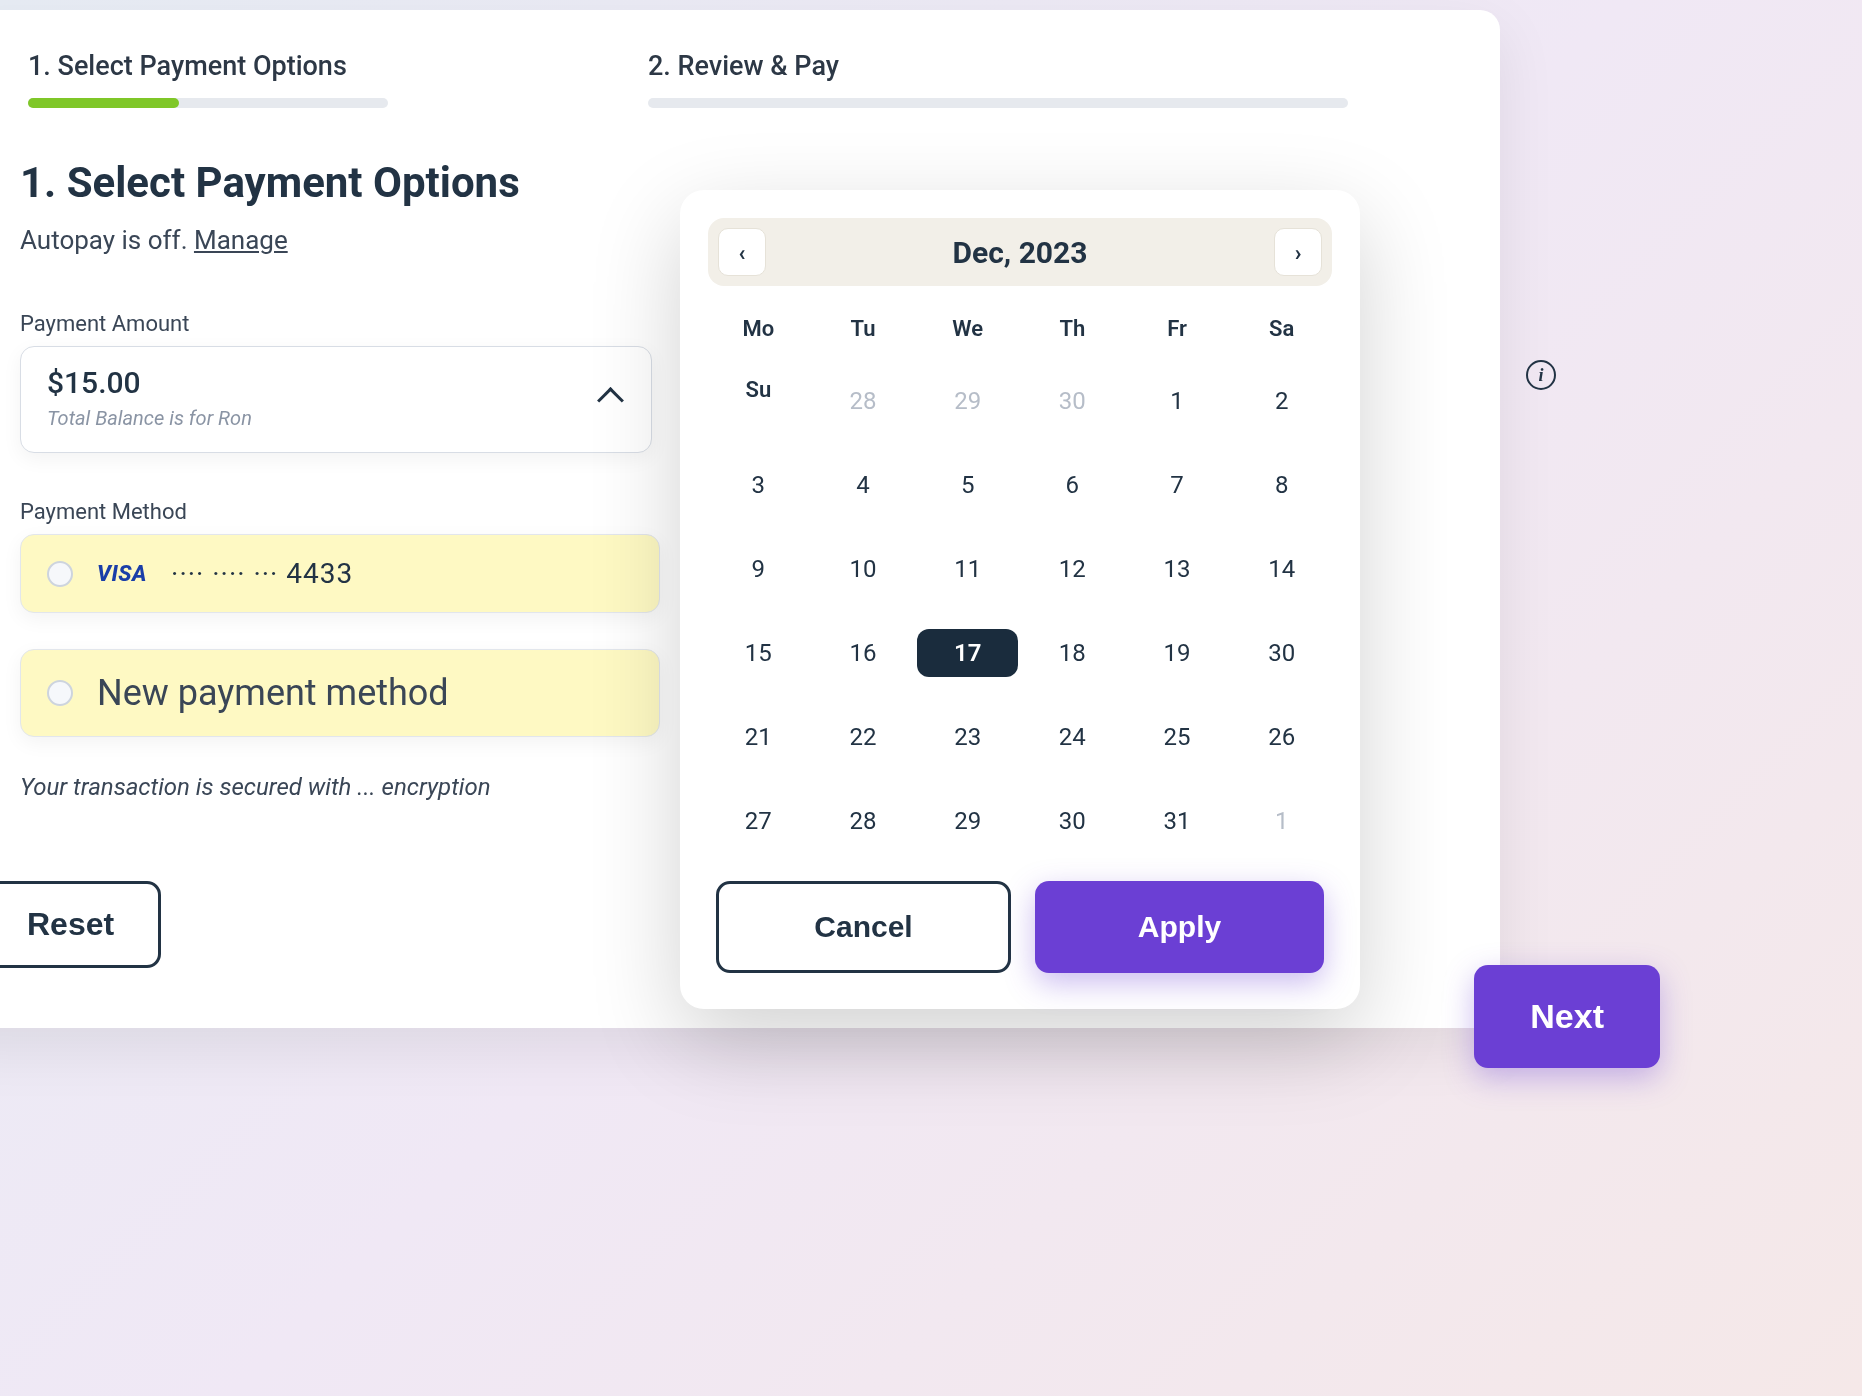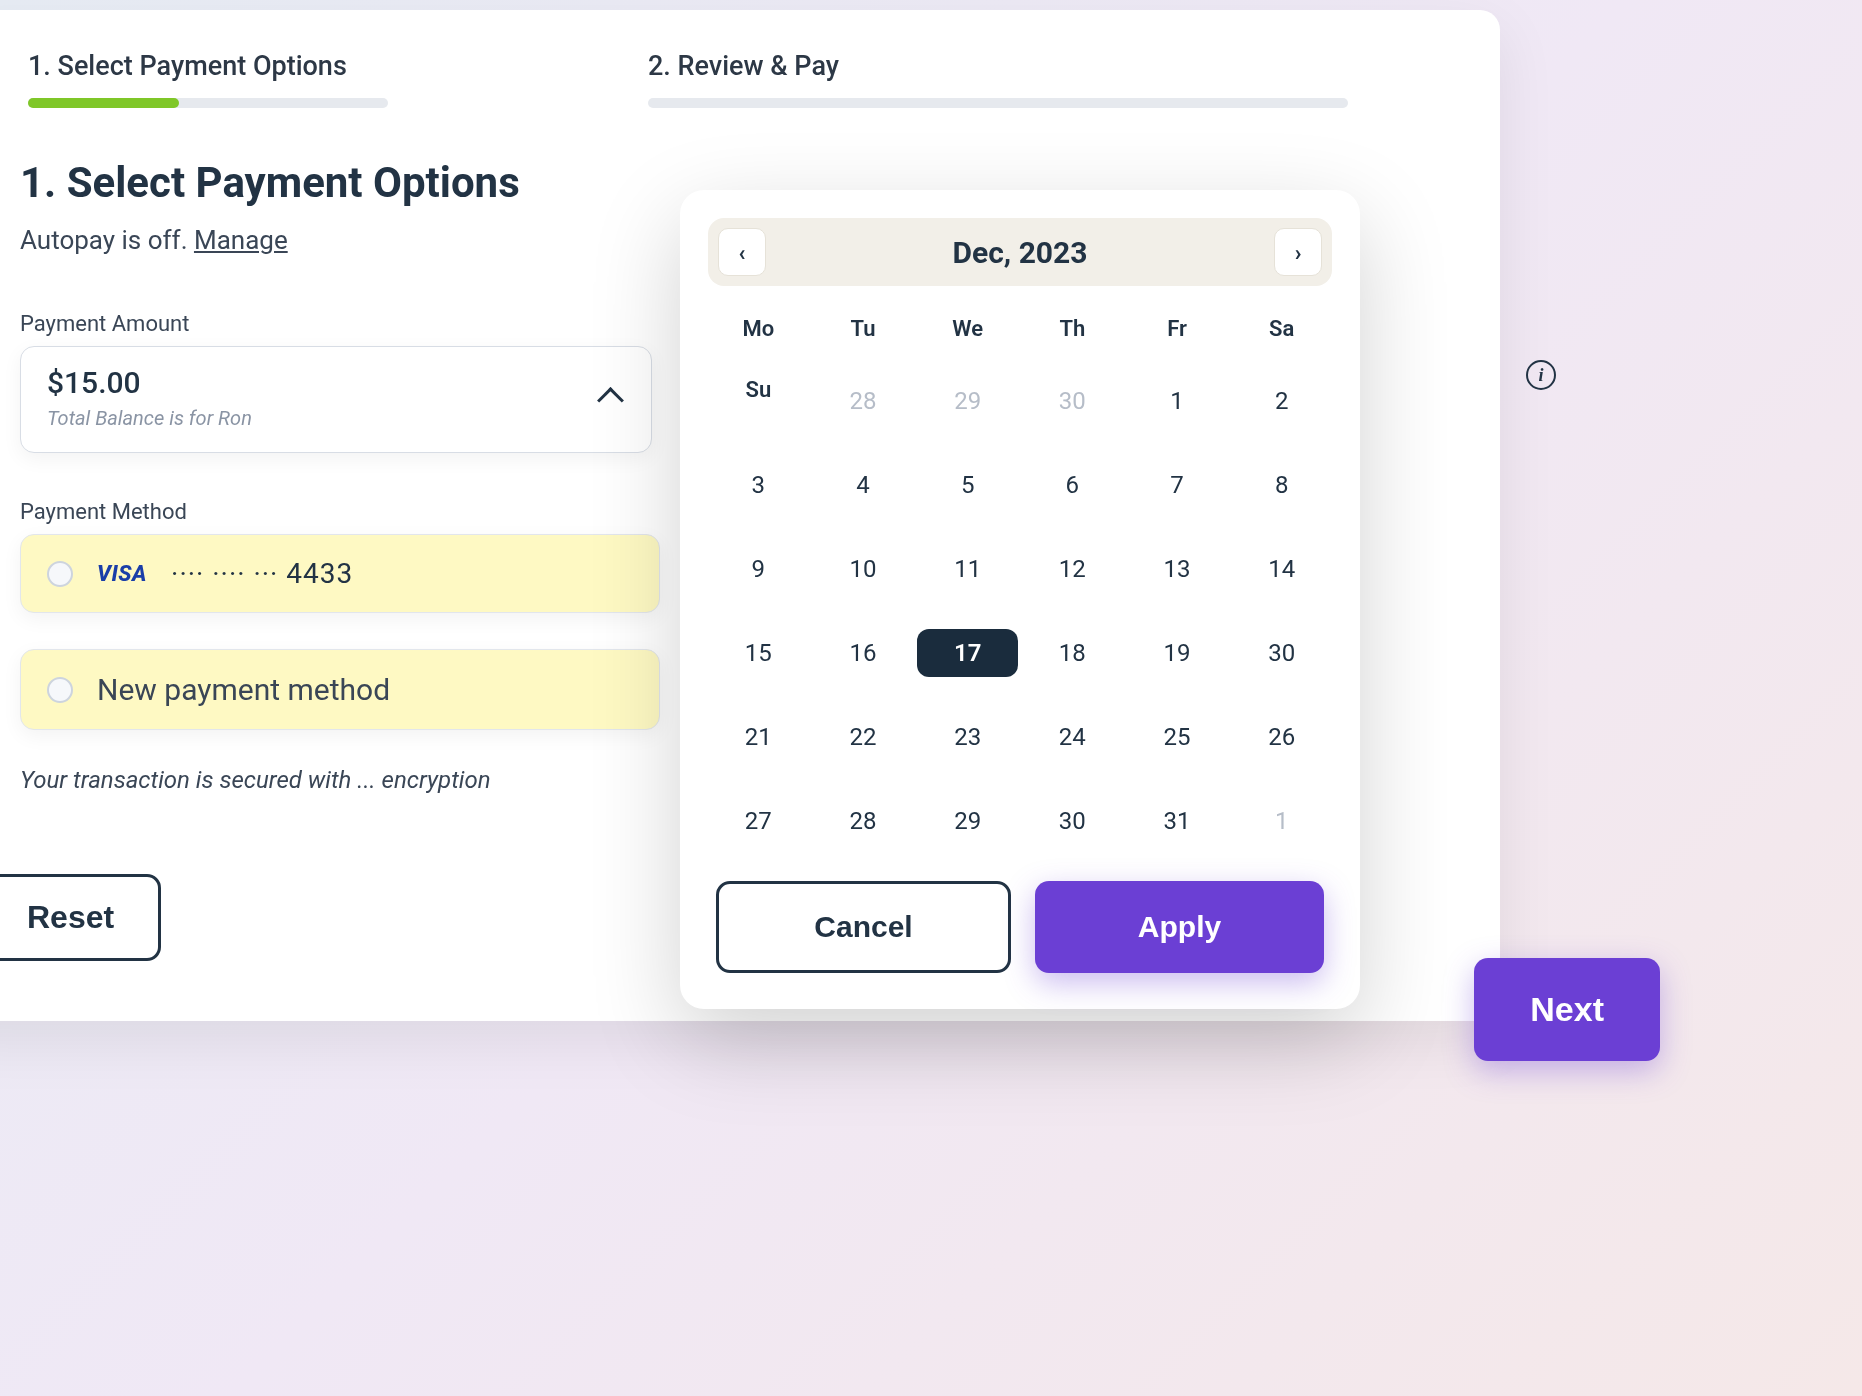--- a/index.html
+++ b/index.html
@@ -139,21 +139,21 @@
     color: #1a3ea8;
     font-size: 22px;
     letter-spacing: 0.5px;
   }
   .card-number {
     font-size: 28px;
     color: #223344;
     letter-spacing: 1px;
   }
   .new-method-text {
-    font-size: 30px;
+    font-size: 36px;
     color: #3a4656;
   }
   .security-note {
     font-size: 24px;
     color: #3a4656;
     font-style: italic;
     margin-top: 20px;
     margin-bottom: 80px;
   }
   .reset-btn {

